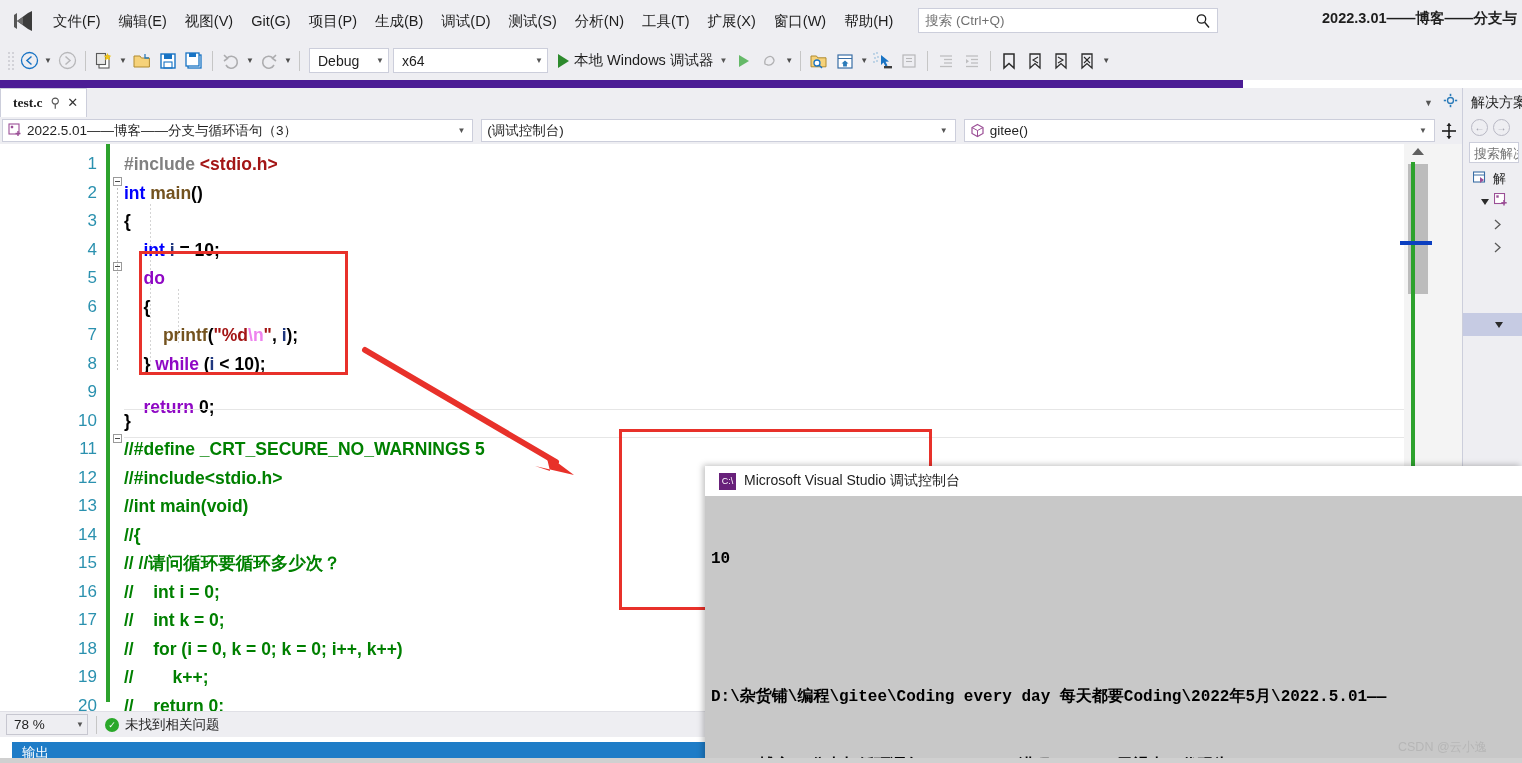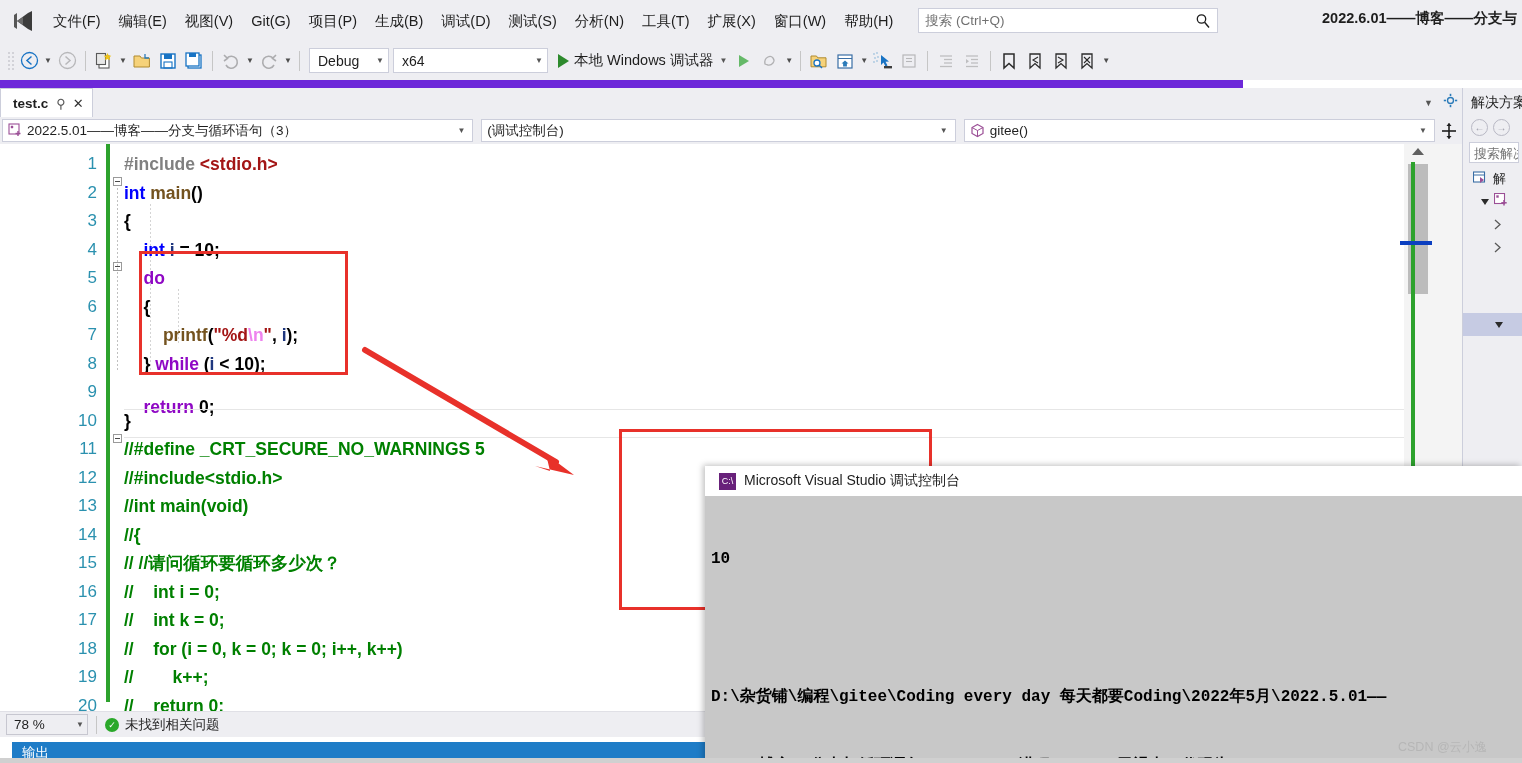--- a/index.html
+++ b/index.html
@@ -2,21 +2,21 @@
 <html><head>
 <meta charset="utf-8">
 <style>
   * { box-sizing: border-box; margin: 0; padding: 0; }
   html, body {
     width: 1522px; height: 763px;
     overflow: hidden;
     background: #ffffff;
     font-family: "Liberation Sans", "DejaVu Sans", sans-serif;
   }
-  #app { position: relative; width: 1243px; height: 763px; background: #6d28d9; }
+  #app { position: relative; width: 1243px; height: 763px; background: #4c1d95; }
 
   
   .menubar {
     position: absolute; left: 0; top: 0; width: 1522px; height: 41px;
     background: #eeeef2; display: flex; align-items: center;
   }
   .vs-logo {
     width: 30px; height: 30px; margin-left: 8px; margin-right: 6px;
     display: flex; align-items: center; justify-content: center;
   }
@@ -78,21 +78,21 @@
     position: absolute; left: 0; top: 88px; width: 1462px; height: 623px;
     background: #ffffff;
   }
   .tabstrip {
     position: absolute; left: 0; top: 0; width: 1462px; height: 29px;
     background: #eeeef2; display: flex; align-items: flex-end;
   }
   .tab {
     height: 29px; background: #ffffff; display: flex; align-items: center;
     padding: 0 8px 0 12px; font-size: 13.5px; color: #1e1e1e;
-    border-top: 1px solid #cccedb; border-left: 1px solid #cccedb; border-right: 1px solid #cccedb;
+    border-top: 1px solid #cccedb; border-left: 1px solid #cccedb; border-right: 1px solid #cccedb; font-family: Liberation Serif, serif;
   }
   .tab .tname { font-weight: bold; margin-right: 8px; }
   .tab .pin { font-size: 13px; color: #555; margin-right: 7px; }
   .tab .xbtn { font-size: 13px; color: #333; }
   .tabstrip-right {
     position: absolute; right: 4px; top: 5px; display: flex; align-items: center; gap: 10px;
   }
 
   .navbar {
     position: absolute; left: 0; top: 29px; width: 1462px; height: 27px;
@@ -313,21 +313,21 @@
       </div>
     <div class="searchbox">
       <span class="ph">搜索 (Ctrl+Q)</span>
       <span class="mag">
         <svg width="16" height="16" viewBox="0 0 16 16">
           <circle cx="6.5" cy="6" r="4.2" fill="none" stroke="#1e1e1e" stroke-width="1.3"></circle>
           <line x1="9.6" y1="9.2" x2="14" y2="14.5" stroke="#1e1e1e" stroke-width="1.4"></line>
         </svg>
       </span>
     </div>
-    <div class="win-title">2022.6.01——博客——分支与</div>
+    <div class="win-title">2022.3.01——博客——分支与</div>
   </div>
 
   <div class="toolbar">
     <div class="tb-grip">
       <svg width="10" height="22" viewBox="0 0 10 22">
         <g fill="#9a9aa4">
           <circle cx="3" cy="3" r="1"></circle>
             <circle cx="7" cy="3" r="1"></circle>
           <circle cx="3" cy="7" r="1"></circle>
             <circle cx="7" cy="7" r="1"></circle>

